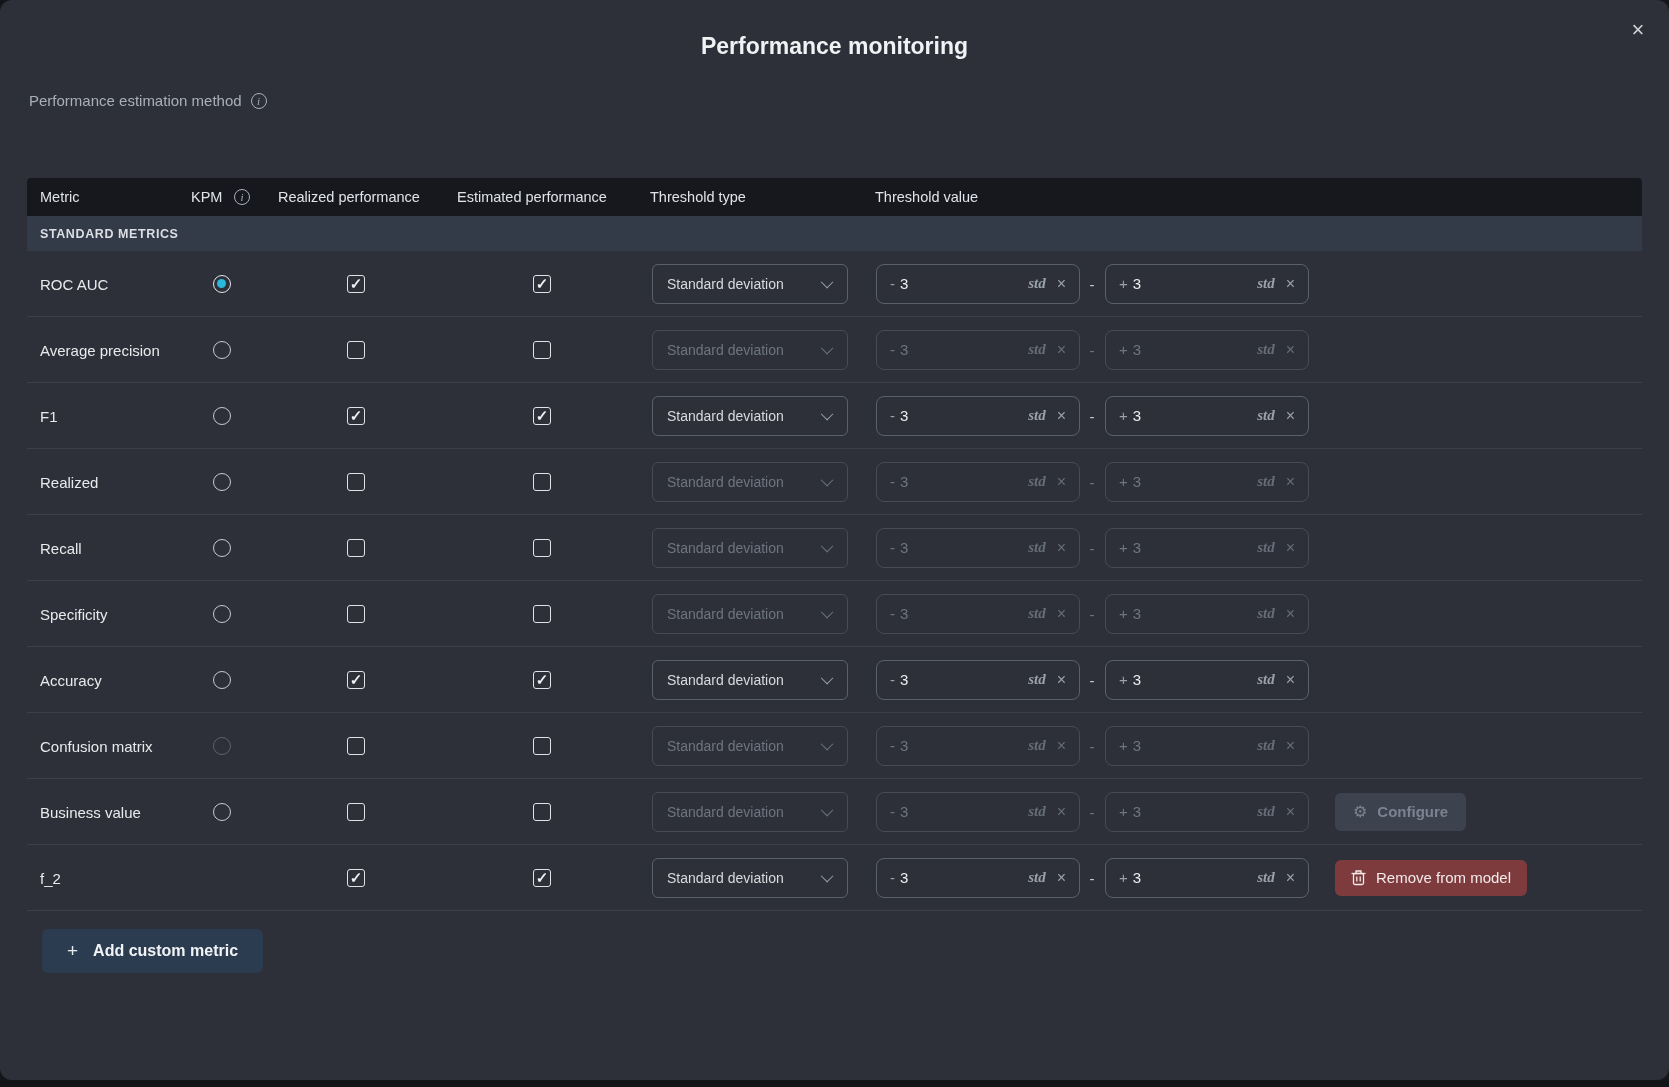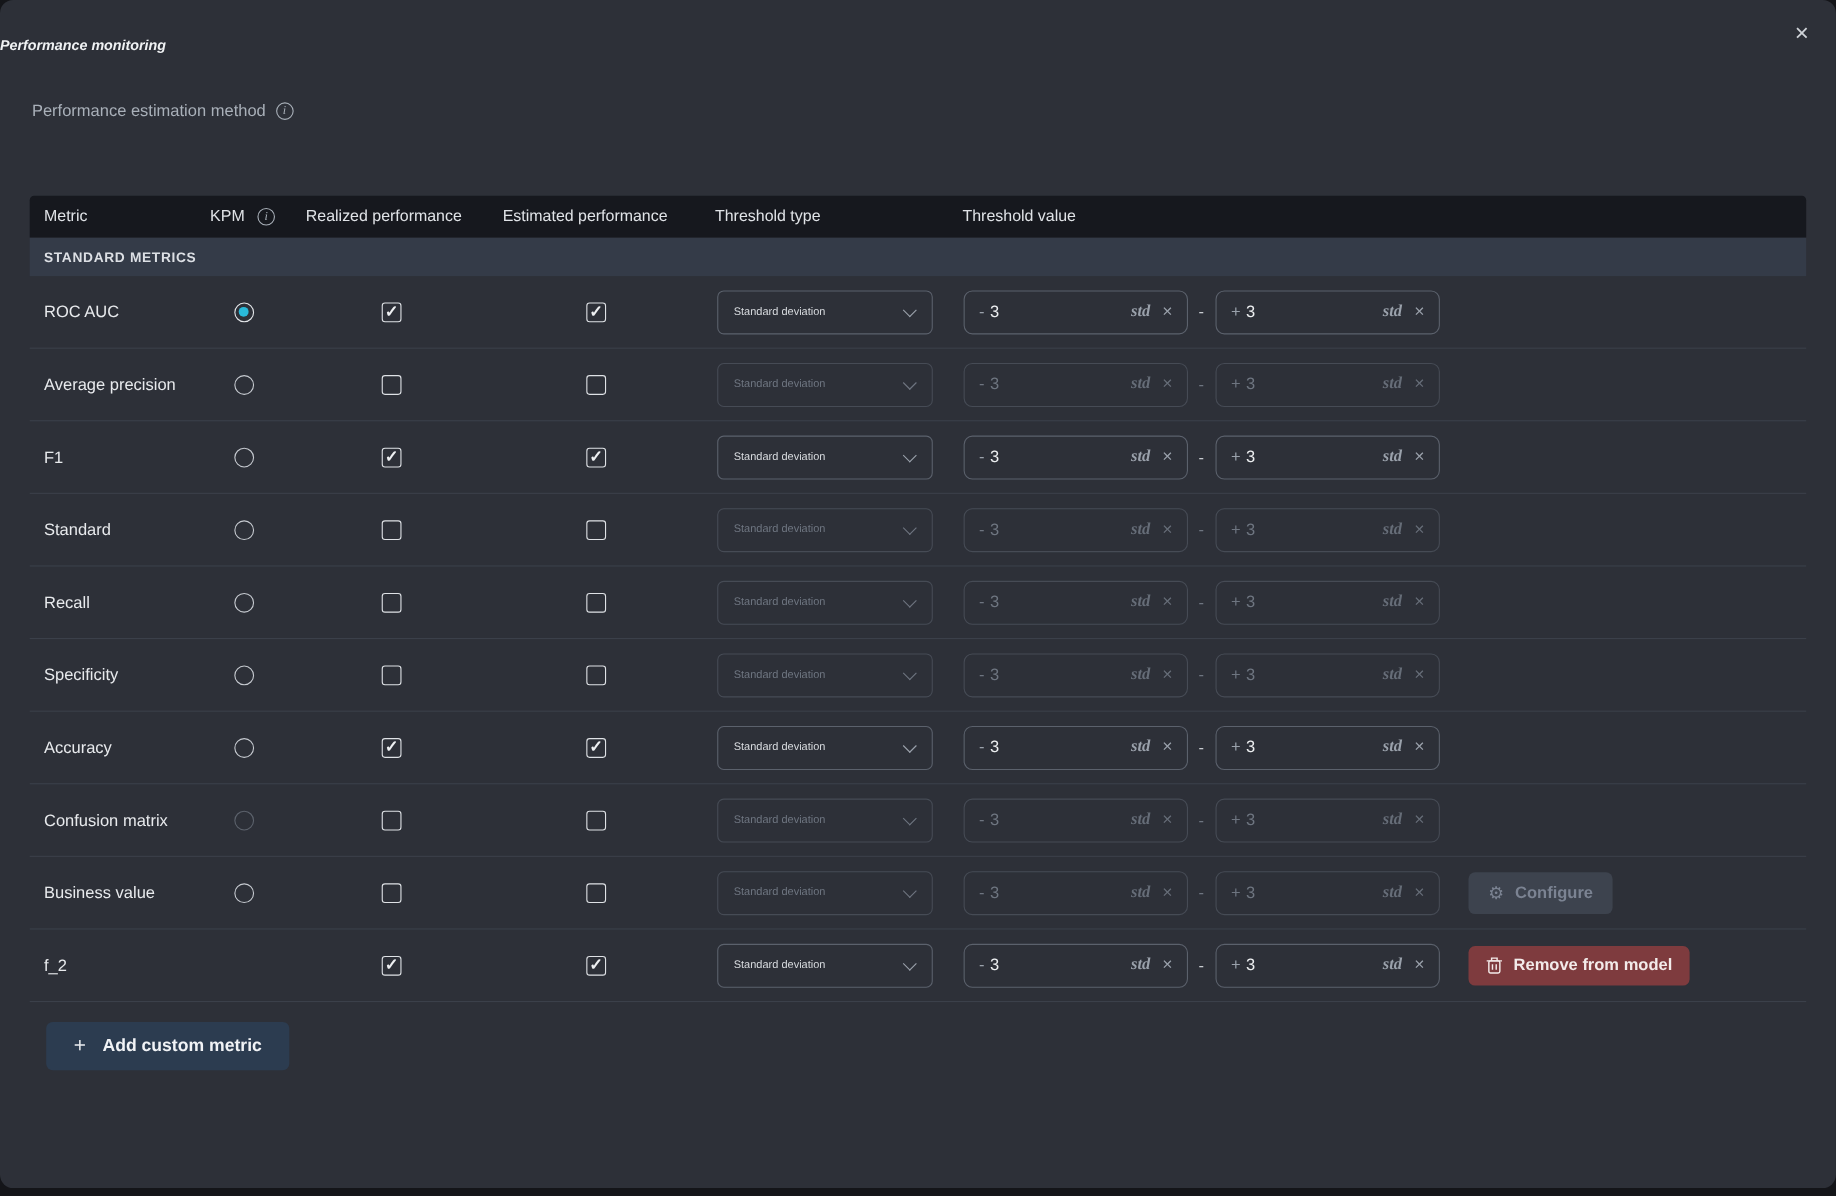--- a/index.html
+++ b/index.html
@@ -1,21 +1,21 @@
 <!DOCTYPE html>
 <html><head>
 <meta charset="utf-8">
 <style>
   * { margin:0; padding:0; box-sizing:border-box; }
   html,body { width:1669px; height:1087px; background:#141519; overflow:hidden;
               font-family:"Liberation Sans", sans-serif; }
   .modal { position:absolute; left:0; top:0; width:1669px; height:1080px;
            background:#2d3038; border-radius:12px; }
-  .modal-title { position:absolute; top:33px; left:0; width:100%; 
-                 color:#f0f2f4; font-size:13px; font-weight:bold;font-style:italic; }
+  .modal-title { position:absolute; top:33px; left:0; width:100%; text-align:center;
+                 color:#f0f2f4; font-size:23px; font-weight:bold; }
   .close-btn { position:absolute; top:17px; right:18px; width:26px; height:26px;
                color:#cfd3d8; font-size:22px; line-height:26px; text-align:center; cursor:pointer; }
 
   .est-label-row { position:absolute; left:29px; top:92px; display:flex; align-items:flex-end; gap:9px; }
   .est-label { color:#a9b0b9; font-size:15px; }
   .info-icon { width:16px; height:16px; border:1.3px solid #a9b0b9; border-radius:50%;
                color:#a9b0b9; font-size:11px; line-height:14px; text-align:center;
                font-family:"Liberation Serif", serif; font-style:italic; display:inline-block; }
   .pape-select { position:absolute; left:27px; top:116px; width:266px; height:40px;
                  border:1px solid #5b616c; border-radius:6px; display:flex; align-items:center;
@@ -44,21 +44,21 @@
                       background:#29b9d9; border-radius:50%; }
   .radio.faded { border-color:#5c626c; }
   .cb { position:absolute; top:50%; transform:translateY(-50%); width:18px; height:18px;
         border:1.5px solid #dfe2e6; border-radius:3px; cursor:pointer; color:#eef0f2;
         font-size:15px; line-height:16px; text-align:center; font-weight:bold; }
   .cb.on::after { content:"\2713"; }
   .cb-real { left:320px; } .cb-est { left:506px; }
 
   .select { position:absolute; left:625px; top:50%; transform:translateY(-50%); width:196px; height:40px;
             border:1px solid #5b616c; border-radius:6px; display:flex; align-items:center;
-            padding:0 14px; color:#d7dade; font-size:10px; cursor:pointer; }
+            padding:0 14px; color:#d7dade; font-size:14px; cursor:pointer; }
   .input { position:absolute; top:50%; transform:translateY(-50%); width:204px; height:40px;
            border:1px solid #5b616c; border-radius:8px; display:flex; align-items:center;
            padding:0 13px; font-size:15px; }
   .in-lower { left:849px; } .in-upper { left:1078px; }
   .in-prefix { color:#9aa1ab; margin-right:5px; }
   .in-num { color:#eceef0; }
   .in-unit { margin-left:auto; color:#9aa1ab; font-style:italic; font-family:"Liberation Serif", serif;font-weight:bold; }
   .in-clear { color:#9aa1ab; font-size:16px; margin-left:11px; cursor:pointer; }
   .dash { position:absolute; left:1058px; width:14px; text-align:center; top:50%;
           transform:translateY(-50%); color:#c7cbd0; font-size:15px; }
@@ -71,21 +71,21 @@
   .trow.dim .dash { color:#6e7580; }
 
   .configure-btn { position:absolute; left:1308px; top:50%; transform:translateY(-50%);
                    height:38px; background:#3d434e; border:none; border-radius:6px;
                    display:flex; align-items:center; gap:10px; padding:0 18px;
                    color:#7b8392; font-size:15px; font-weight:bold; cursor:default; }
   .gear { font-size:16px; font-family:"DejaVu Sans", sans-serif; }
   .remove-btn { position:absolute; left:1308px; top:50%; transform:translateY(-50%);
                 height:36px; background:#7e3b3e; border:none; border-radius:6px;
                 display:flex; align-items:center; gap:10px; padding:0 16px;
-                color:#f3ebea; font-size:15px; font-weight:bold; cursor:pointer; }
+                color:#f3ebea; font-size:15px; font-weight:normal; cursor:pointer; }
   .trash-svg { width:15px; height:17px; }
 
   .add-btn { position:absolute; left:42px; height:44px; background:#2c3c50; border:none;
              border-radius:6px; display:flex; align-items:center; gap:15px; padding:0 25px;
              color:#f1f3f6; font-size:16px; font-weight:bold; cursor:pointer; }
   .plus { font-size:19px; font-weight:normal; color:#e6e9ec; }
 </style>
 </head>
 <body>
 
@@ -181,21 +181,21 @@
     <div class="input in-upper">
       <span class="in-prefix">+</span>
       <span class="in-num">3</span>
       <span class="in-unit">std</span>
       <span class="in-clear">×</span>
     </div>
 
   </div>
 
   <div class="trow dim">
-    <span class="metric-name">Standard</span>
+    <span class="metric-name">Realized</span>
     <span class="radio"></span>
     <span class="cb cb-real"></span>
     <span class="cb cb-est"></span>
     <div class="select">
       <span>Standard deviation</span>
       <span class="chev"></span>
     </div>
     <div class="input in-lower">
       <span class="in-prefix">-</span>
       <span class="in-num">3</span>

